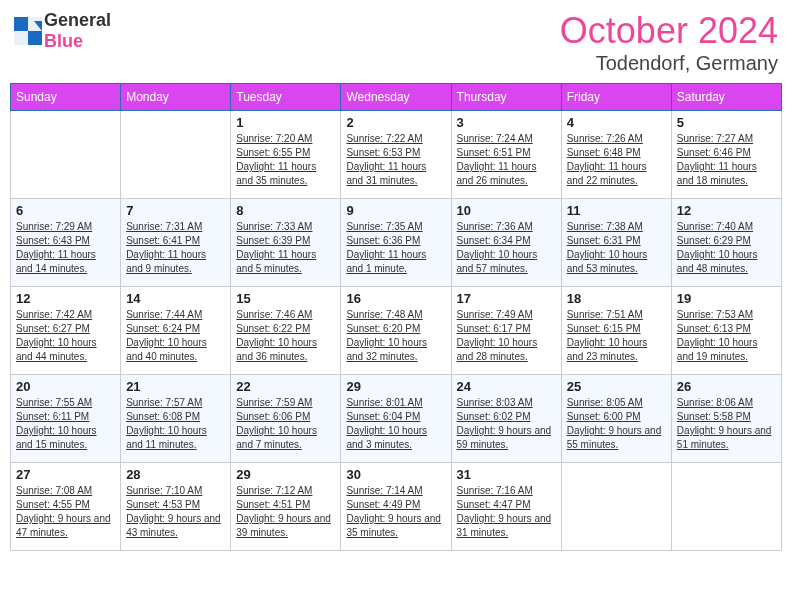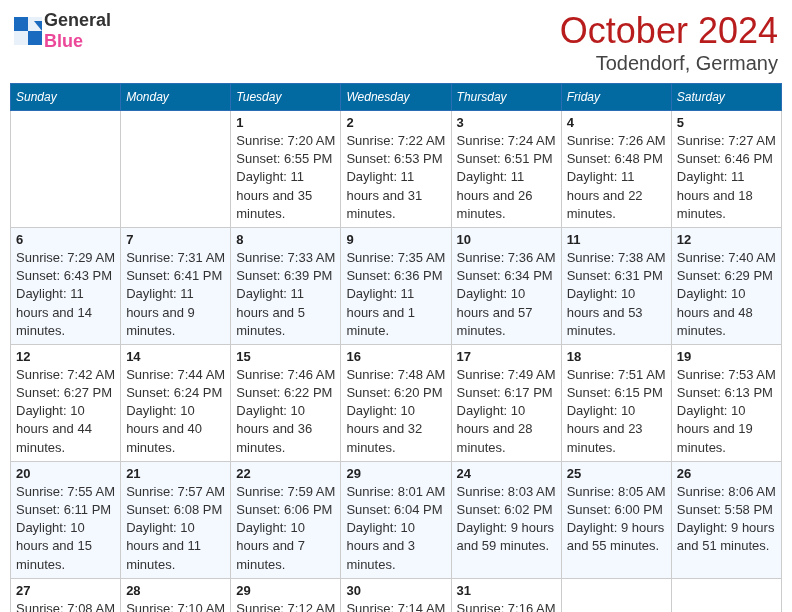--- a/index.html
+++ b/index.html
@@ -30,21 +30,21 @@
       width: 28px;
       height: 28px;
       margin-right: 2px;
     }
     .title-block {
       text-align: right;
     }
     .month-title {
       font-size: 36px;
       font-weight: normal;
-      color: #b91c1c;
+      color: #ec4899;
     }
     .location {
       font-size: 20px;
       color: #444;
     }
     .calendar {
       width: 100%;
       border-collapse: collapse;
       font-size: 11px;
     }
@@ -67,29 +67,30 @@
     }
     .day-num {
       font-size: 13px;
       font-weight: bold;
       color: #222;
       display: block;
       margin-bottom: 2px;
     }
     .day-info {
       color: #333;
-      font-size: 13px;
+      font-size: 10px;
       line-height: 1.4;
+      text-decoration: underline;
     }
     .empty-cell {
       background: #f9f9f9;
     }
     tr:nth-child(odd) td { background: #fff; }
     tr:nth-child(even) td { background: #f4f8ff; }
-    .calendar thead tr th { background: #0369a1; font-style: italic; }
+    .calendar thead tr th { background: #d946ef; }
   </style>
 </head>
 <body>
 
 <div class="header">
   <div class="logo">
     <svg class="logo-icon" viewBox="0 0 28 28">
       <rect x="0" y="0" width="14" height="14" fill="#1a6abf"></rect>
       <rect x="14" y="0" width="14" height="14" fill="#e8f0fa"></rect>
       <rect x="0" y="14" width="14" height="14" fill="#e8f0fa"></rect>

